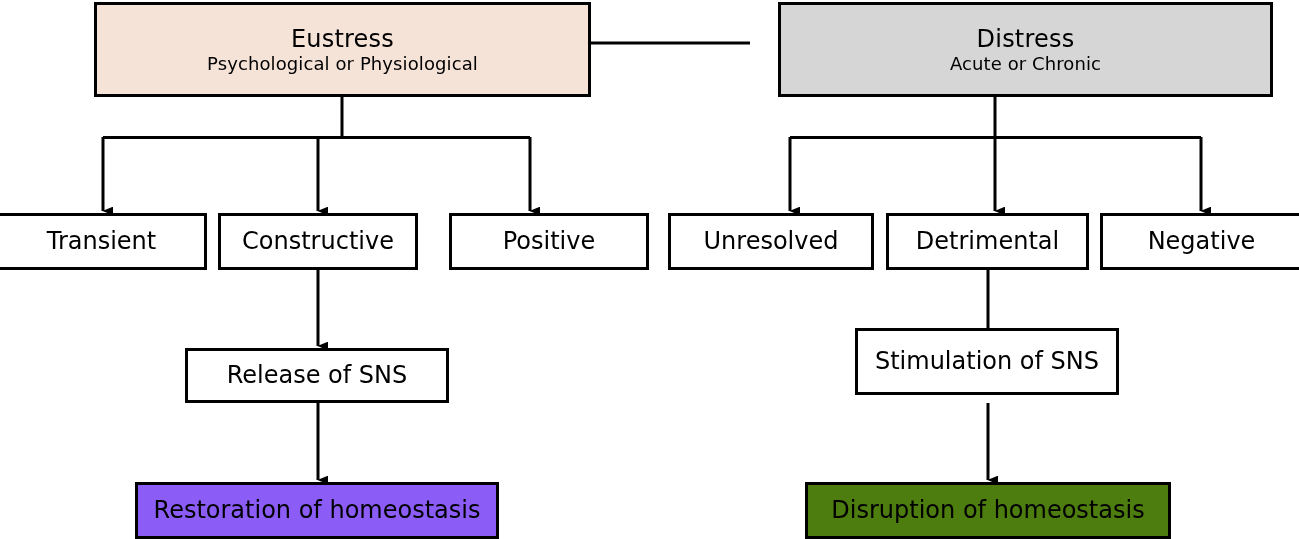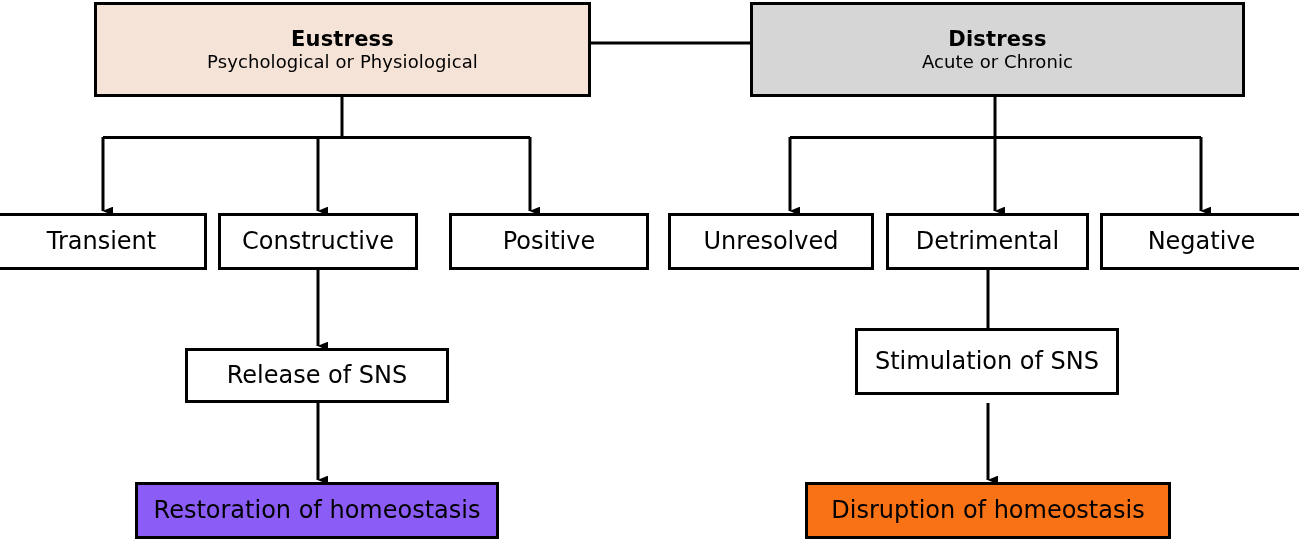--- a/index.html
+++ b/index.html
@@ -32,41 +32,41 @@
     background: #ffffff;
     display: flex;
     flex-direction: column;
     align-items: center;
     justify-content: center;
     text-align: center;
     color: #000000;
     line-height: 1.18;
   }
   .node .title {
-    font-weight: bold;
-    font-size: 21px;
+    font-weight: normal;
+    font-size: 24px;
     letter-spacing: 0.2px;
   }
   .node .sub {
     font-weight: normal;
     font-size: 18px;
     letter-spacing: 0.1px;
   }
   .node .label {
     font-size: 24px;
     font-weight: normal;
   }
 
   
   #node-eustress {
     left: 94px;  top: 2px;  width: 497px;  height: 95px;
     background: #f6e3d8;
   }
   #node-distress {
-    left: 750px; top: 2px;  width: 495px;  height: 95px;
+    left: 778px; top: 2px;  width: 495px;  height: 95px;
     background: #d6d6d6;
   }
 
   
   #node-transient    { left: -4px;   top: 213px; width: 211px; height: 57px; }
   #node-constructive { left: 218px;  top: 213px; width: 200px; height: 57px; justify-content: center; }
   #node-positive     { left: 430px;  top: 213px; width: 200px; height: 57px; margin-left: 19px; }
   #node-unresolved   { left: 668px;  top: 213px; width: 206px; height: 57px; }
   #node-detrimental  { left: 886px;  top: 213px; width: 203px; height: 57px; }
   #node-negative     { left: 1100px; top: 213px; width: 203px; height: 57px; }
@@ -75,21 +75,21 @@
   #node-release-sns     { left: 185px; top: 348px; width: 264px; height: 55px; }
   #node-stimulation-sns { left: 855px; top: 328px; width: 264px; height: 67px; }
 
   
   #node-restoration {
     left: 135px; top: 482px; width: 364px; height: 57px;
     background: #8b5cf6;
   }
   #node-disruption {
     left: 805px; top: 482px; width: 366px; height: 57px;
-    background: #f97316;
+    background: #4d7c0f;
   }
 </style>
 </head>
 <body>
 
 <div id="canvas">
 
   <svg id="wires" viewBox="0 0 1299 539" width="1299" height="539" xmlns="http://www.w3.org/2000/svg">
     <defs>
       <marker id="arrowhead" markerWidth="9" markerHeight="11" refX="4.5" refY="10.4" orient="auto" markerUnits="userSpaceOnUse">

